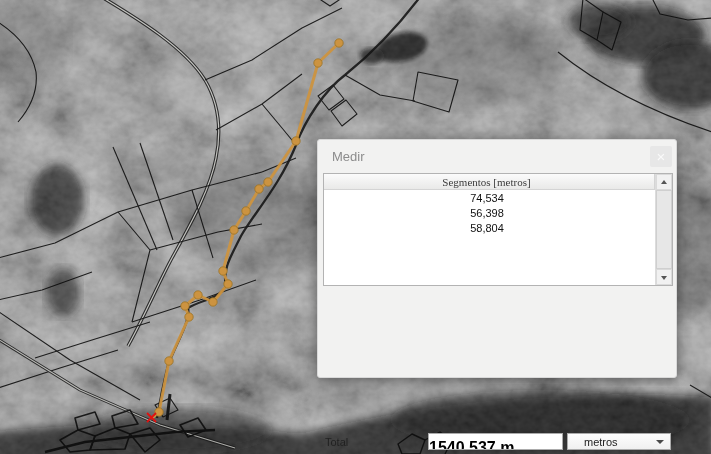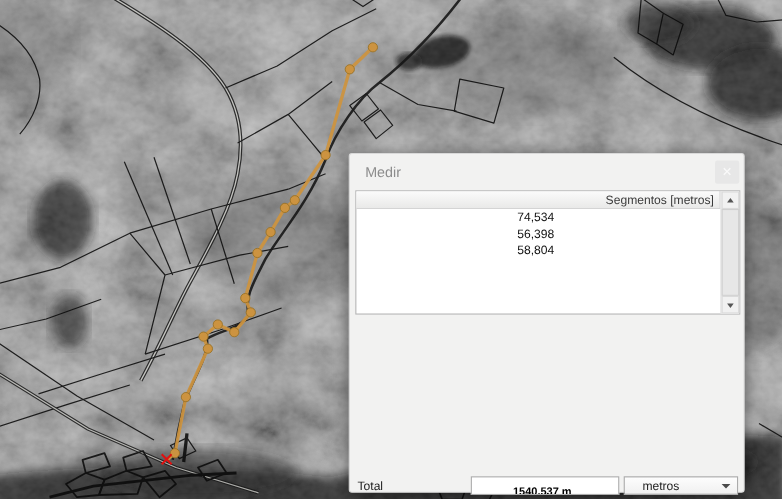--- a/index.html
+++ b/index.html
@@ -6,21 +6,21 @@
   body{
     width:711px;height:454px;overflow:hidden;position:relative;
     font-family:"Liberation Sans",sans-serif;background:#6f6f6f;
   }
   
   #map{position:absolute;inset:0;}
   #map svg{display:block;}
 
   
   .dialog{
-    position:absolute;left:317px;top:139px;width:360px;height:309px;
+    position:absolute;left:317px;top:139px;width:360px;height:239px;
     background:#f2f2f1;border:1px solid #d9d9d9;border-radius:3px;
     box-shadow:0 3px 14px rgba(0,0,0,.45);box-sizing:border-box;
     font-size:11px;color:#1a1a1a;
   }
   .dlg-title{
     position:absolute;left:14px;top:9px;font-size:13px;color:#8c8c8c;
   }
   .dlg-close{
     position:absolute;right:4px;top:6px;width:22px;height:21px;
     background:#e7e7e7;border:none;border-radius:2px;
@@ -28,22 +28,23 @@
     cursor:default;padding:0;
   }
   .seg-table{
     position:absolute;left:5px;top:33px;width:350px;height:113px;
     background:#ffffff;border:1px solid #b3b3b3;box-sizing:border-box;
   }
   .seg-header{
     position:absolute;left:0;top:0;right:17px;height:16px;
     background:linear-gradient(#fbfbfb,#e9e9e8);
     border-bottom:1px solid #d4d4d4;border-right:1px solid #d4d4d4;
-    text-align:right;padding:2px 5px 0 0;box-sizing:border-box;
+    text-align:center;padding:2px 5px 0 0;box-sizing:border-box;
     color:#3c3c3c;
+    font-family:Liberation Serif, serif;
   }
   .seg-rows{
     position:absolute;left:0;top:17px;right:17px;bottom:0;
     text-align:center;padding-right:5px;
   }
   .seg-row{height:14.8px;line-height:14.8px;color:#111;}
   .scrollbar{
     position:absolute;top:0;right:0;width:17px;bottom:0;
     background:#f5f5f5;border-left:1px solid #dcdcdc;box-sizing:border-box;
   }
@@ -60,21 +61,21 @@
   .tri-up,.tri-down{position:absolute;left:4px;width:0;height:0;
     border-left:3.5px solid transparent;border-right:3.5px solid transparent;}
   .tri-up{top:5px;border-bottom:4.5px solid #555;}
   .tri-down{top:6px;border-top:4.5px solid #555;}
 
   .total-row{position:absolute;left:7px;top:293px;}
   .total-label{position:absolute;left:0;top:3px;color:#222;}
   .total-input{
     position:absolute;left:103px;top:0;width:135px;height:17px;
     background:#fff;border:1px solid #ababab;box-sizing:border-box;
-    text-align:center;font-weight:bold;font-size:10px;padding:12px 5px 0 0;
+    text-align:left;font-weight:bold;font-size:16px;padding:12px 5px 0 0;
     font-family:"Liberation Sans",sans-serif;color:#000;
   }
   .unit-combo{
     position:absolute;left:242px;top:0;width:104px;height:17px;
     background:linear-gradient(#fdfdfd,#f0f0f0);border:1px solid #ababab;
     box-sizing:border-box;cursor:default;
   }
   .unit-combo .val{position:absolute;left:16px;top:2px;color:#222;}
   .combo-arrow{position:absolute;right:6px;top:6px;width:0;height:0;
     border-left:4px solid transparent;border-right:4px solid transparent;

